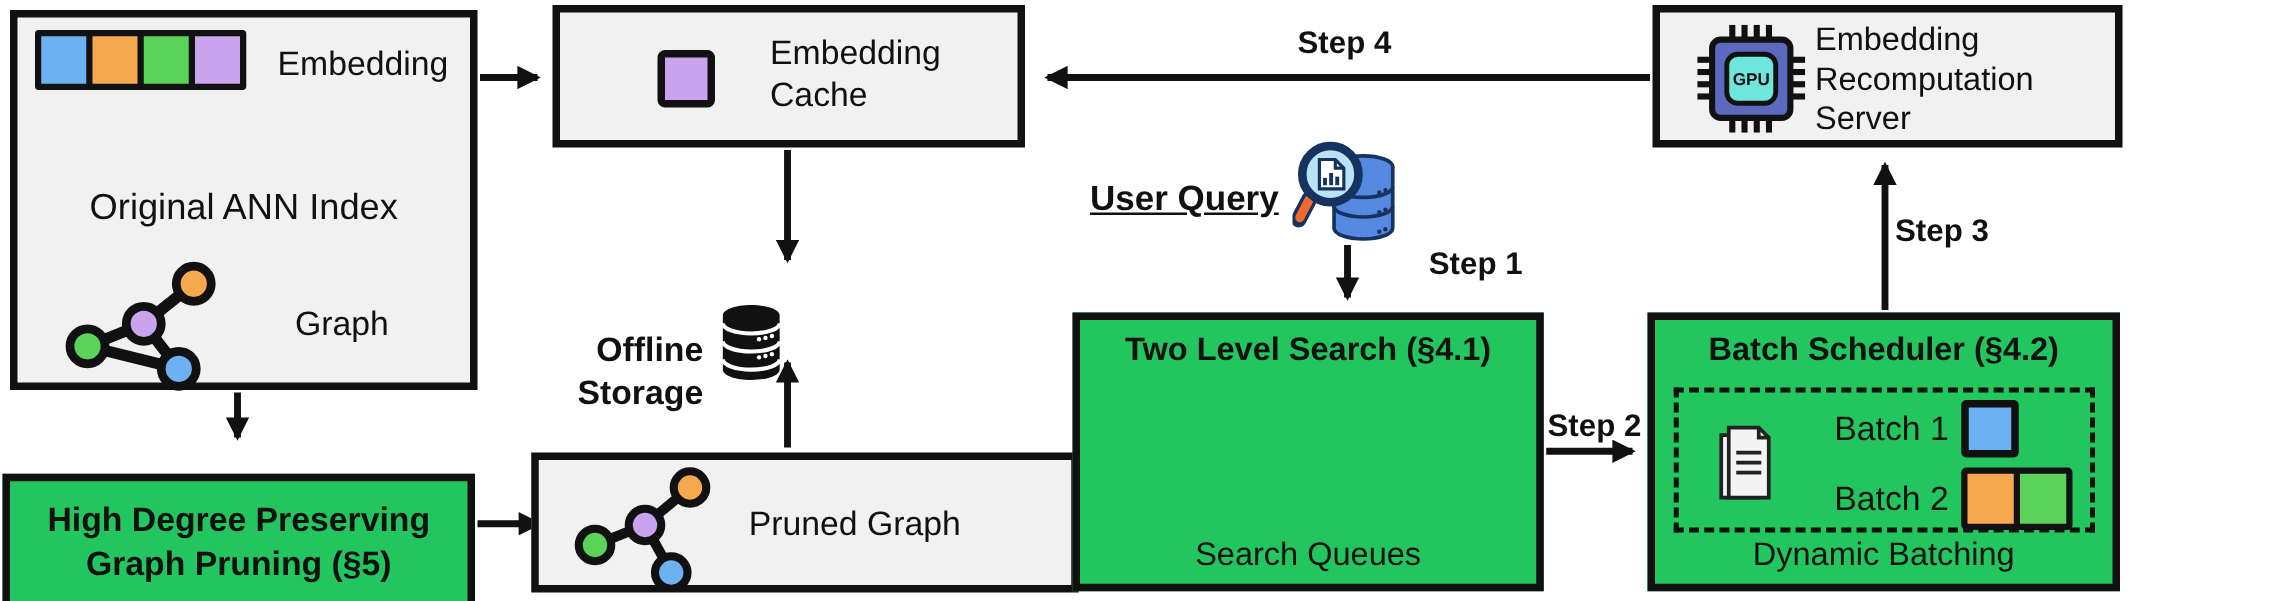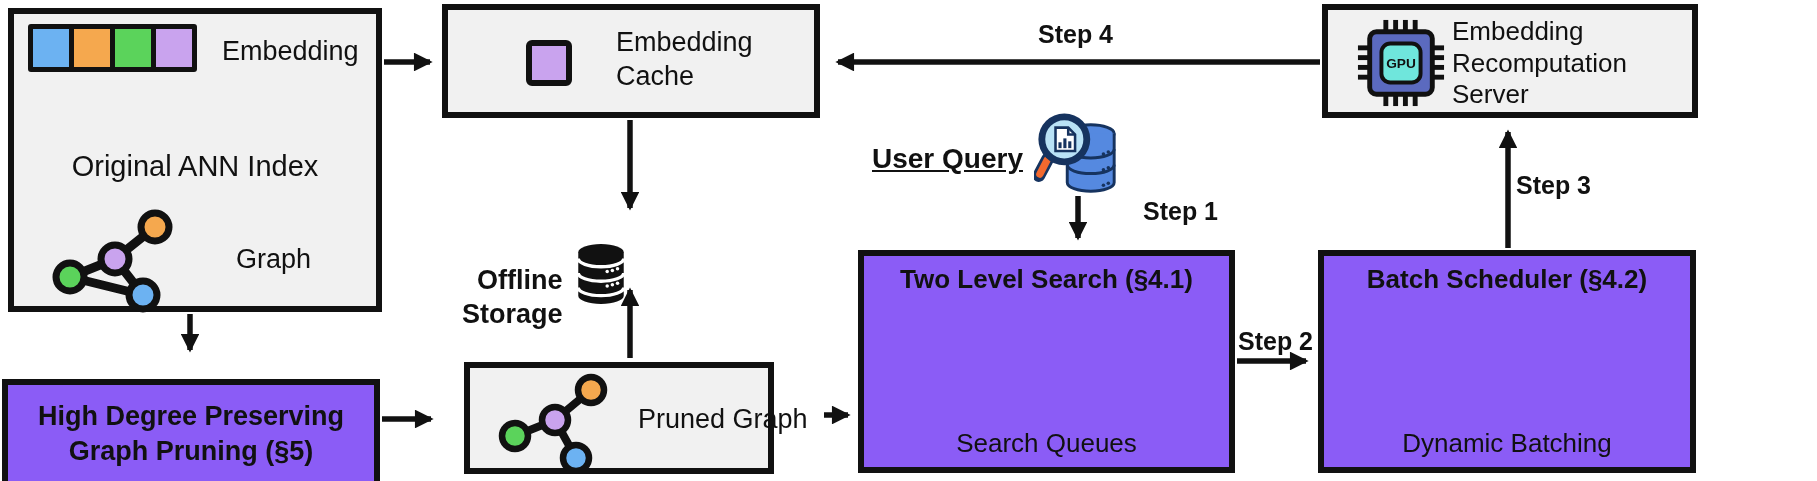--- a/index.html
+++ b/index.html
@@ -2,21 +2,21 @@
 <html><head>
 <meta charset="utf-8">
 <style>
   html,body{margin:0;padding:0;background:#ffffff;}
   .canvas{
     position:relative;width:1817px;height:481px;background:#ffffff;overflow:hidden;
     font-family:"Liberation Sans",sans-serif;color:#111;
   }
   .box{position:absolute;border:6px solid #111;box-sizing:border-box;}
   .box.light{background:#f1f1f1;}
-  .box.dark{background:#8b5cf6;}
+  .box.dark{background:#22c55e;}
   .lbl{position:absolute;white-space:nowrap;}
   svg{display:block;}
 
   
   .emb-strip{position:absolute;left:14px;top:10px;display:flex;gap:5px;background:#111;padding:5px;border-radius:3px;}
   .emb-sq{width:36px;height:38px;}
   .c-blue{background:#6cb2f2;} .c-orange{background:#f5a84e;}
   .c-green{background:#5bd35b;} .c-purple{background:#c9a3ee;}
 
   .ann-title{position:absolute;left:0;right:0;top:136px;text-align:center;font-size:29px;font-weight:normal;}
@@ -156,21 +156,21 @@
     <div class="server-txt">Embedding Recomputation Server</div>
   </div>
 
   <div class="box dark" style="left:2px;top:379px;width:378px;height:112px;padding-left:16px;">
     <div class="hd-txt">
       <div>High Degree Preserving</div>
       <div>Graph Pruning (§5)</div>
     </div>
   </div>
 
-  <div class="box light" style="left:464px;top:362px;width:310px;height:112px;">
+  <div class="box light" style="left:425px;top:362px;width:438px;height:112px;">
     <svg class="pruned-svg" width="135" height="100" viewBox="0 0 135 100">
       <g stroke="#111" stroke-width="8" stroke-linecap="round">
         <line x1="95" y1="18" x2="59" y2="48"></line>
         <line x1="59" y1="48" x2="19" y2="64"></line>
         <line x1="59" y1="48" x2="80" y2="86"></line>
       </g>
       <g stroke="#111" stroke-width="6.5">
         <circle cx="95" cy="18" r="13" fill="#f5a84e"></circle>
         <circle cx="59" cy="48" r="13" fill="#c9a3ee"></circle>
         <circle cx="19" cy="64" r="13" fill="#5bd35b"></circle>
@@ -180,20 +180,41 @@
     <div class="lbl pruned-lbl">Pruned Graph</div>
   </div>
 
   <div class="box dark" style="left:858px;top:250px;width:377px;height:223px;">
     <div class="panel-title">Two Level Search (§4.1)</div>
     <div class="panel-caption">Search Queues</div>
   </div>
 
   <div class="box dark" style="left:1318px;top:250px;width:378px;height:223px;">
     <div class="panel-title">Batch Scheduler (§4.2)</div>
+    <div class="dashed bs-dashed">
+      <svg class="docs-svg" width="58" height="70" viewBox="0 0 58 70">
+        <path d="M8,12 h30 v50 h-30 z" fill="#f4f4f4" stroke="#222" stroke-width="3"></path>
+        <path d="M14,6 h24 l8,8 v48 h-32 z" fill="#f4f4f4" stroke="#222" stroke-width="3"></path>
+        <path d="M38,6 v8 h8" fill="none" stroke="#222" stroke-width="3"></path>
+        <g stroke="#222" stroke-width="3">
+          <line x1="20" y1="26" x2="40" y2="26"></line>
+          <line x1="20" y1="34" x2="40" y2="34"></line>
+          <line x1="20" y1="42" x2="40" y2="42"></line>
+        </g>
+      </svg>
+      <div class="bs-grid">
+        <div class="bs-label">Batch 1</div>
+        <div class="batch1-sq"></div>
+        <div class="bs-label">Batch 2</div>
+        <div class="batch2-frame">
+          <div class="batch2-sq c-orange"></div>
+          <div class="batch2-sq c-green"></div>
+        </div>
+      </div>
+    </div>
     <div class="panel-caption">Dynamic Batching</div>
   </div>
 
   <div class="storage-wrap">
     <div class="storage-txt">
       <div>Offline</div>
       <div>Storage</div>
     </div>
     <svg width="52" height="62" viewBox="0 0 50 60">
       <path d="M3,9 C3,4.6 12.8,1 25,1 C37.2,1 47,4.6 47,9 L47,51 C47,55.4 37.2,59 25,59 C12.8,59 3,55.4 3,51 Z" fill="#111"></path>

